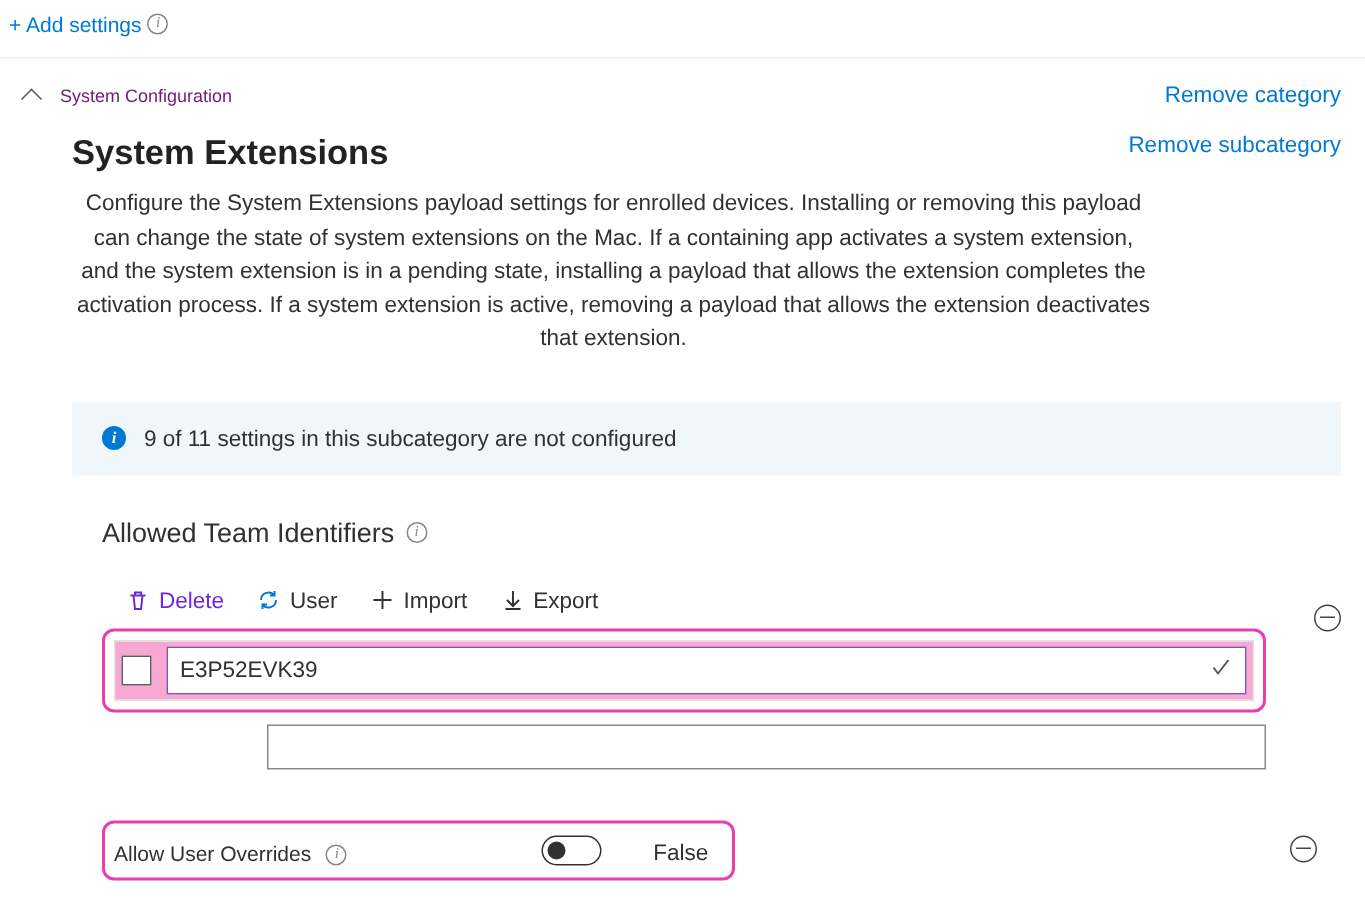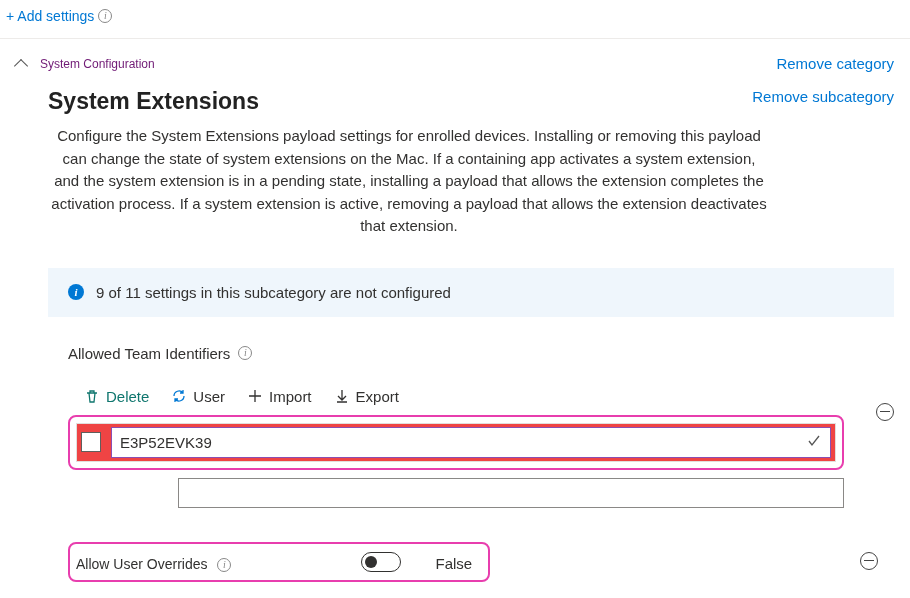--- a/index.html
+++ b/index.html
@@ -103,54 +103,54 @@
     font-size: 11px;
     font-weight: bold;
     font-style: normal;
   }
   .notice-icon::before { content: "i"; font-family: Georgia, serif; font-style: italic; }
   .section {
     padding: 28px 16px 0 68px;
     position: relative;
   }
   .section-label {
-    font-size: 15px;
+    font-size: 18px;
     display: inline-flex;
     align-items: center;
     gap: 8px;
   }
   .toolbar {
     display: flex;
     align-items: center;
     gap: 22px;
     padding: 26px 0 6px 16px;
     font-size: 15px;
   }
   .tb-btn {
     display: inline-flex;
     align-items: center;
     gap: 6px;
     cursor: pointer;
   }
-  .tb-btn.disabled { color: #0f766e; cursor: default; }
+  .tb-btn.disabled { color: #6d28d9; cursor: default; }
   .icon-slot { display:inline-flex; width:16px; height:16px; }
   .row-wrap {
     position: relative;
     margin: 4px 50px 0 0;
   }
   .highlight-box {
     border: 2.5px solid #e83eae;
     border-radius: 8px;
     padding: 6px 6px;
   }
   .ident-row {
     display: flex;
     align-items: center;
     gap: 10px;
-    background: #ef4444;
+    background: #f9a8d4;
     border: 1px solid #e1dfdd;
     padding: 3px 4px;
   }
   .checkbox {
     width: 20px;
     height: 20px;
     border: 1px solid #605e5c;
     background: #fff;
     cursor: pointer;
   }

